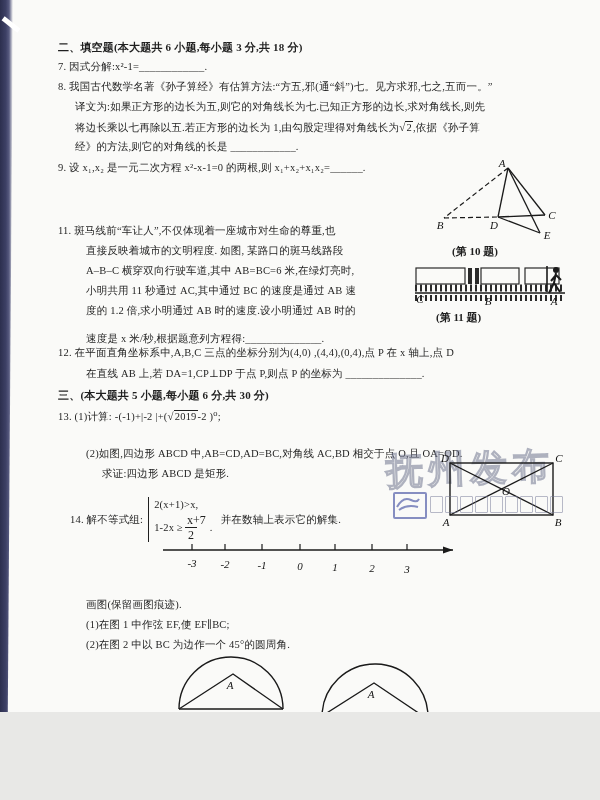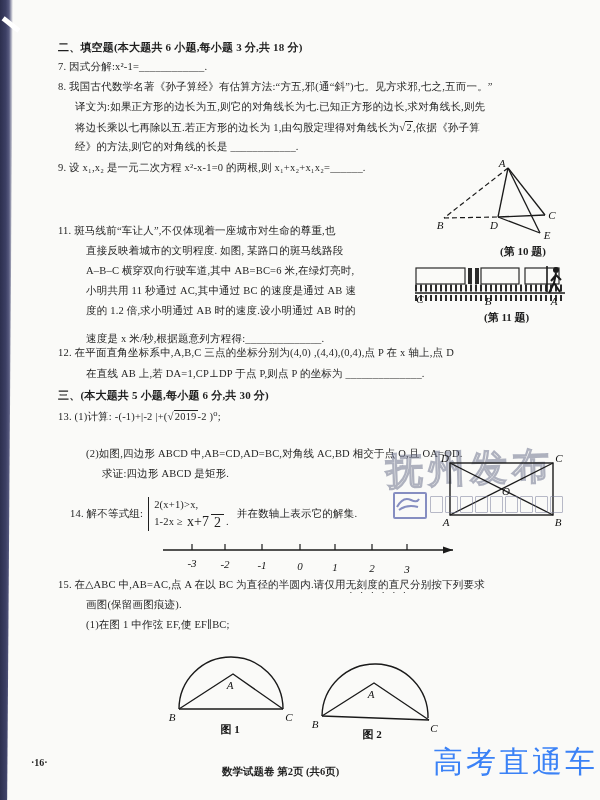--- a/index.html
+++ b/index.html
@@ -1,40 +1,40 @@
 <!DOCTYPE html>
 <html><head>
 <meta charset="utf-8">
 <style>
   html,body{margin:0;padding:0;background:#e8e8e6;}
-  .page{position:relative;width:600px;height:800px;background:#fafaf8;overflow:hidden;
+  .page{position:relative;width:600px;height:712px;background:#fafaf8;overflow:hidden;
         font-family:"Liberation Serif","DejaVu Serif",serif;color:#1f1f1f;}
   
   .spine{position:absolute;left:0;top:0;width:13px;height:800px;
          background:linear-gradient(90deg,#2c2f4e 0%,#3d4065 45%,#585b80 70%,rgba(90,93,130,0) 100%);
          clip-path:polygon(0 0,100% 0,55% 100%,0 100%);}
   .spine-slash{position:absolute;left:1px;top:22px;width:20px;height:5px;background:#fff;
          transform:rotate(38deg);}
   .t{position:absolute;font-size:10.5px;line-height:14px;white-space:nowrap;
      font-weight:500;letter-spacing:.2px;}
   .hd{font-weight:700;font-size:11px;}
   .sqrt{display:inline-block;white-space:nowrap;}
   .sqrt::before{content:"√";font-size:11px;}
   .rad{border-top:1px solid #1f1f1f;padding:0 1px;}
   .emph{-webkit-text-emphasis:filled dot #1f1f1f;text-emphasis:filled dot #1f1f1f;
         -webkit-text-emphasis-position:under right;text-emphasis-position:under right;}
   .q14row{position:absolute;display:flex;align-items:center;gap:5px;}
   .sys{border-left:1.6px solid #1f1f1f;padding:1px 3px 1px 5px;display:flex;
        flex-direction:column;gap:2px;}
   .sysline{display:flex;align-items:center;gap:2px;}
-  .frac{display:inline-flex;flex-direction:row;align-items:center;line-height:1;
-        vertical-align:middle;font-size:14px;}
+  .frac{display:inline-flex;flex-direction:column;align-items:flex-start;line-height:1;
+        vertical-align:middle;font-size:12px;}
   .frac .den{border-top:1px solid #1f1f1f;padding:1px 3px 0 3px;}
   .frac .num{padding:0 2px 1px 2px;}
-  .cap{position:absolute;font-size:11px;font-weight:600;white-space:nowrap;margin-left:48px;}
+  .cap{position:absolute;font-size:11px;font-weight:600;white-space:nowrap;}
   svg text{font-family:"Liberation Serif","DejaVu Serif",serif;font-style:italic;
            font-size:11px;fill:#141414;}
   .wm-pub{position:absolute;left:386px;top:444px;font-size:37px;letter-spacing:5px;
           font-weight:700;color:transparent;-webkit-text-stroke:1.1px rgba(112,116,142,.55);
           transform:rotate(-2deg);white-space:nowrap;}
   .wm-logo{position:absolute;left:393px;top:492px;width:30px;height:23px;
            border:2px solid rgba(95,105,175,.75);border-radius:2px;}
   .wm-logo svg{display:block;}
   .wm-glyphs{position:absolute;left:430px;top:496px;display:flex;gap:2px;}
   .wm-glyphs i{display:block;width:11px;height:15px;border:1.3px solid rgba(115,120,150,.5);
@@ -174,23 +174,23 @@
       <text x="37" y="29" text-anchor="middle">-3</text>
       <text x="70" y="30" text-anchor="middle">-2</text>
       <text x="107" y="31" text-anchor="middle">-1</text>
       <text x="145" y="32" text-anchor="middle">0</text>
       <text x="180" y="33" text-anchor="middle">1</text>
       <text x="217" y="34" text-anchor="middle">2</text>
       <text x="252" y="35" text-anchor="middle">3</text>
     </g>
   </svg>
 
-  <div class="t" style="left:58px;top:578px"><span>15. 在△ABC 中,AB=AC,点 A 在以 BC 为直径的半圆内.请仅用</span><span class="emph">无刻度的直尺</span><span>分别按下列要求</span></div>
   <div class="t" style="left:86px;top:598px">画图(保留画图痕迹).</div>
   <div class="t" style="left:86px;top:618px">(1)在图 1 中作弦 EF,使 EF∥BC;</div>
+  <div class="t" style="left:86px;top:638px">(2)在图 2 中以 BC 为边作一个 45°的圆周角.</div>
 
   <svg style="position:absolute;left:168px;top:648px" width="135" height="92" viewBox="0 0 135 92">
     <path d="M11 61 A52 52 0 0 1 115 61" fill="none" stroke="#1a1a1a" stroke-width="1.4"></path>
     <path d="M11 61 L115 61" stroke="#1a1a1a" stroke-width="1.3" fill="none"></path>
     <path d="M11 61 L65 26 L115 61" stroke="#1a1a1a" stroke-width="1.3" fill="none"></path>
     <text x="4" y="73" text-anchor="middle">B</text>
     <text x="62" y="41" text-anchor="middle">A</text>
     <text x="121" y="73" text-anchor="middle">C</text>
     <text x="62" y="85" text-anchor="middle" style="font-style:normal;font-size:11px;font-weight:600">图 1</text>
   </svg>

